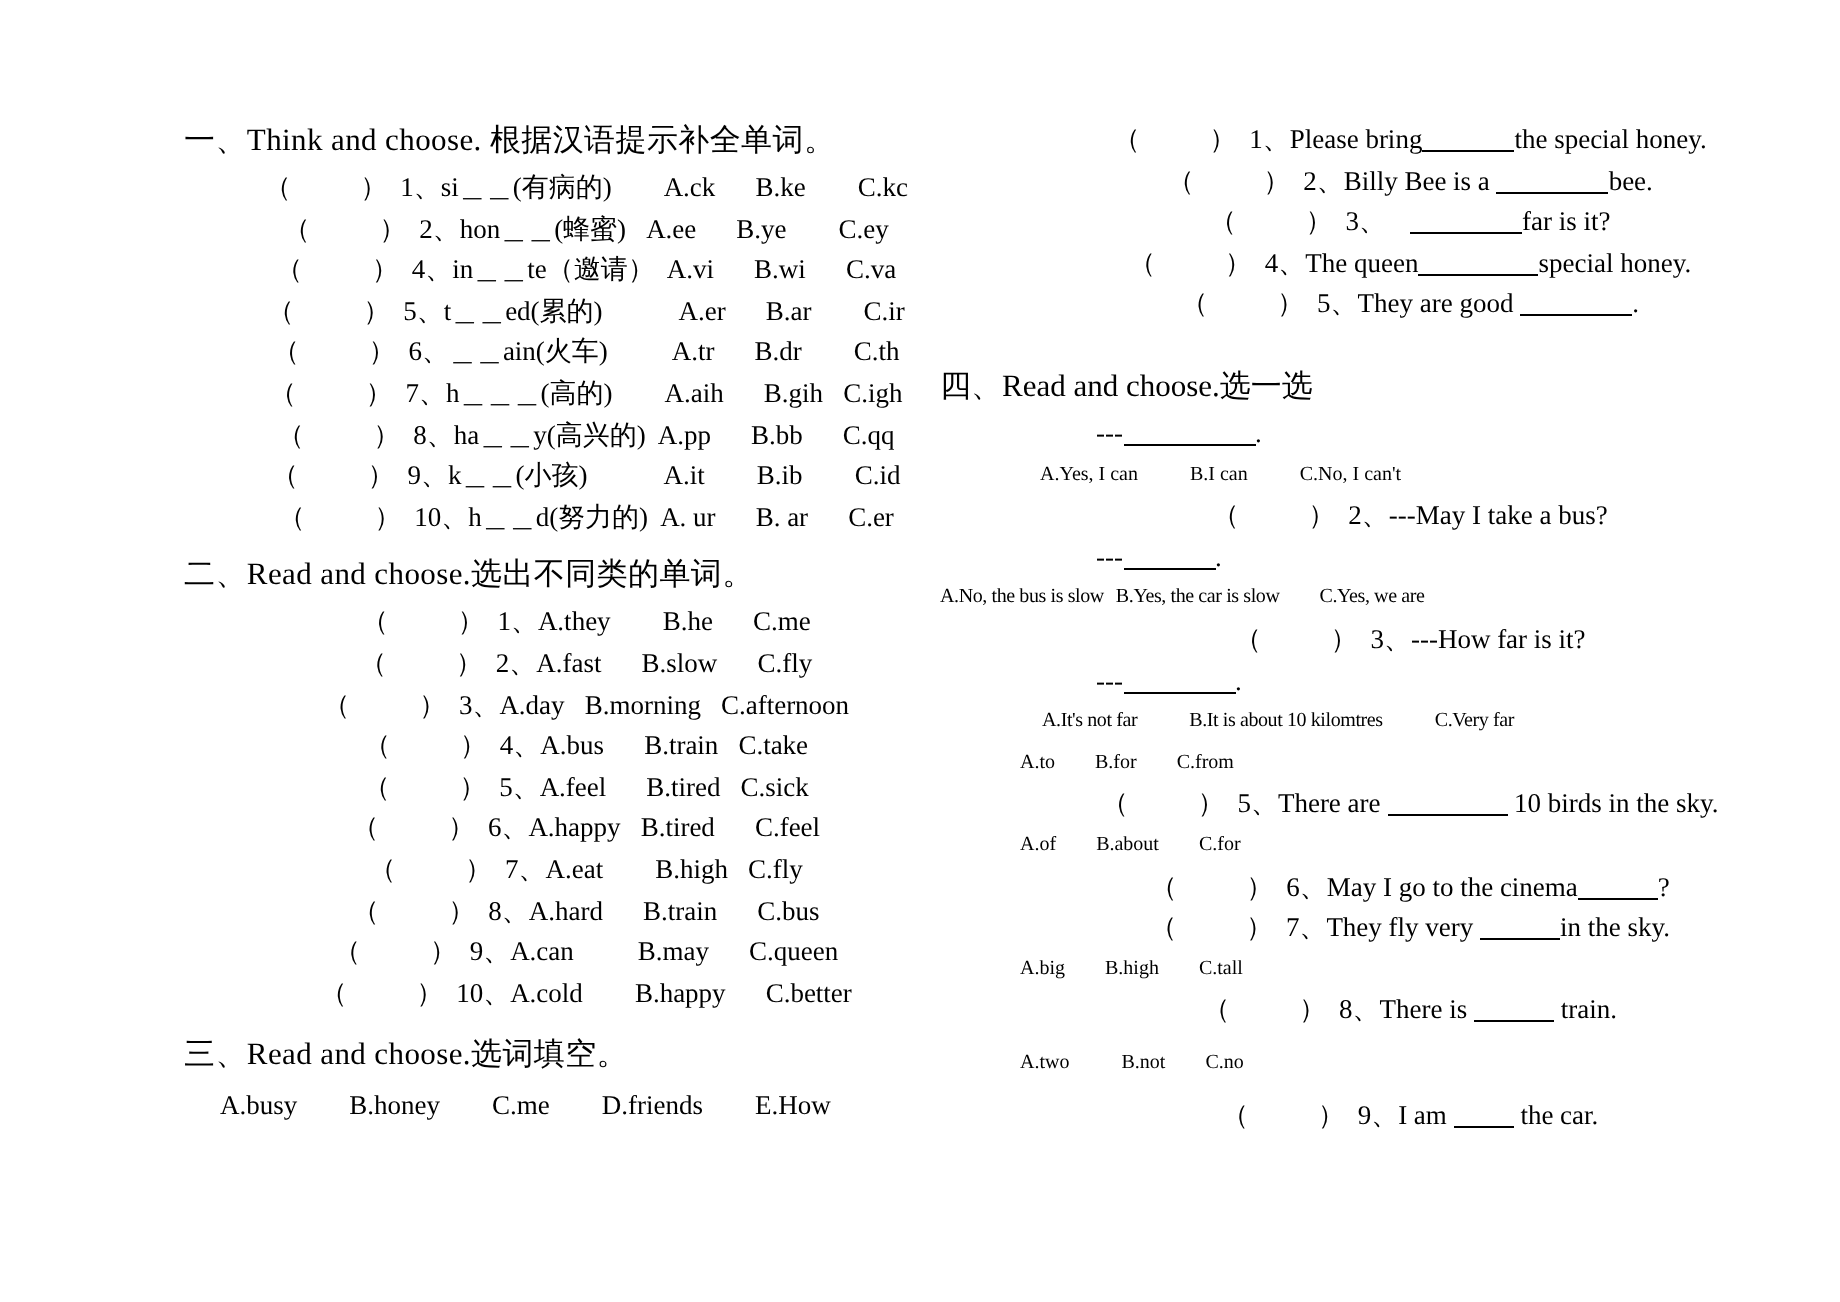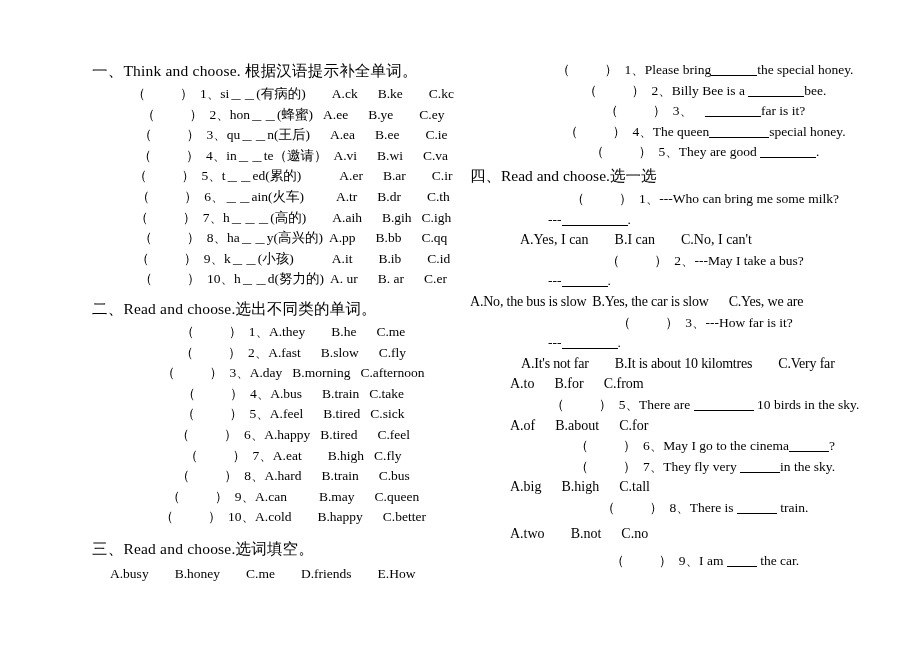--- a/index.html
+++ b/index.html
@@ -32,21 +32,21 @@
   .sec-head {
     font-size: 15.5px;
     line-height: 22px;
     margin: 0 0 2px 0;
     white-space: nowrap;
     letter-spacing: 0.2px;
   }
   .sec-head-4 {
     font-size: 15.5px;
     line-height: 22px;
-    margin: 2px 0 2px -10px;
+    margin: 20px 0 2px -10px;
     white-space: nowrap;
   }
   .row {
     font-size: 13.5px;
     line-height: 20.6px;
     white-space: nowrap;
     margin: 0;
     padding: 0;
     text-align: center;
   }
@@ -68,21 +68,21 @@
     vertical-align: -2px;
   }
   .ul-40 { width: 40px; }
   .ul-46 { width: 46px; }
   .ul-56 { width: 56px; }
   .ul-60 { width: 60px; }
   .ul-30 { width: 30px; }
   .ul-66 { width: 66px; }
 
   .opts-line {
-    font-size: 14px;
+    font-size: 10px;
     line-height: 20.6px;
     white-space: nowrap;
   }
   .opts-indent  { padding-left: 40px; }
   .opts-indent2 { padding-left: 30px; }
   .opts-indent3 { padding-left: 2px; }
 
   .dash-line {
     font-size: 13.5px;
     line-height: 20.6px;
@@ -110,23 +110,20 @@
 
     <div class="sec-head">一、Think and choose. 根据汉语提示补全单词。</div>
 
     <div class="row q-indent">
       <span class="paren"><span>（</span><span class="blankspace"></span><span>）</span></span><span class="sp-sm"></span><span class="num">1、</span><span>si＿＿(有病的)</span><span class="g4"></span><span>A.ck</span><span class="g3"></span><span>B.ke</span><span class="g4"></span><span>C.kc</span>
     </div>
     <div class="row q-indent">
       <span class="paren"><span>（</span><span class="blankspace"></span><span>）</span></span><span class="sp-sm"></span><span class="num">2、</span><span>hon＿＿(蜂蜜)</span><span class="g2"></span><span>A.ee</span><span class="g3"></span><span>B.ye</span><span class="g4"></span><span>C.ey</span>
     </div>
     <div class="row q-indent">
-      <span class="paren"><span>（</span><span class="blankspace"></span><span>）</span></span><span class="sp-sm"></span><span class="num">3、</span><span>qu＿＿n(王后)</span><span class="g3"></span><span>A.ea</span><span class="g3"></span><span>B.ee</span><span class="g4"></span><span>C.ie</span>
-    </div>
-    <div class="row q-indent">
       <span class="paren"><span>（</span><span class="blankspace"></span><span>）</span></span><span class="sp-sm"></span><span class="num">4、</span><span>in＿＿te（邀请）</span><span class="g5"></span><span>A.vi</span><span class="g3"></span><span>B.wi</span><span class="g3"></span><span>C.va</span>
     </div>
     <div class="row q-indent">
       <span class="paren"><span>（</span><span class="blankspace"></span><span>）</span></span><span class="sp-sm"></span><span class="num">5、</span><span>t＿＿ed(累的)</span><span class="g4"></span><span class="sp-md"></span><span>A.er</span><span class="g3"></span><span>B.ar</span><span class="g4"></span><span>C.ir</span>
     </div>
     <div class="row q-indent">
       <span class="paren"><span>（</span><span class="blankspace"></span><span>）</span></span><span class="sp-sm"></span><span class="num">6、</span><span>＿＿ain(火车)</span><span class="g4"></span><span class="sp-sm"></span><span>A.tr</span><span class="g3"></span><span>B.dr</span><span class="g4"></span><span>C.th</span>
     </div>
     <div class="row q-indent">
       <span class="paren"><span>（</span><span class="blankspace"></span><span>）</span></span><span class="sp-sm"></span><span class="num">7、</span><span>h＿＿＿(高的)</span><span class="g4"></span><span>A.aih</span><span class="g3"></span><span>B.gih</span><span class="g2"></span><span>C.igh</span>
@@ -194,23 +191,20 @@
     </div>
     <div class="row q-indent-r">
       <span class="paren"><span>（</span><span class="blankspace"></span><span>）</span></span><span class="sp-sm"></span><span class="num">4、</span><span>The queen</span><span class="ul ul-60"></span><span>special honey.</span>
     </div>
     <div class="row q-indent-r">
       <span class="paren"><span>（</span><span class="blankspace"></span><span>）</span></span><span class="sp-sm"></span><span class="num">5、</span><span>They are good </span><span class="ul ul-56"></span><span>.</span>
     </div>
 
     <div class="sec-head-4">四、Read and choose.选一选</div>
 
-    <div class="row q-indent-r">
-      <span class="paren"><span>（</span><span class="blankspace"></span><span>）</span></span><span class="sp-sm"></span><span class="num">1、</span><span>---Who can bring me some milk?</span>
-    </div>
     <div class="dash-line">
       <span>---</span><span class="ul ul-66"></span><span>.</span>
     </div>
     <div class="opts-line opts-indent">
       <span>A.Yes, I can</span><span class="g4"></span><span>B.I can</span><span class="g4"></span><span>C.No, I can't</span>
     </div>
 
     <div class="row q-indent-r">
       <span class="paren"><span>（</span><span class="blankspace"></span><span>）</span></span><span class="sp-sm"></span><span class="num">2、</span><span>---May I take a bus?</span>
     </div>

